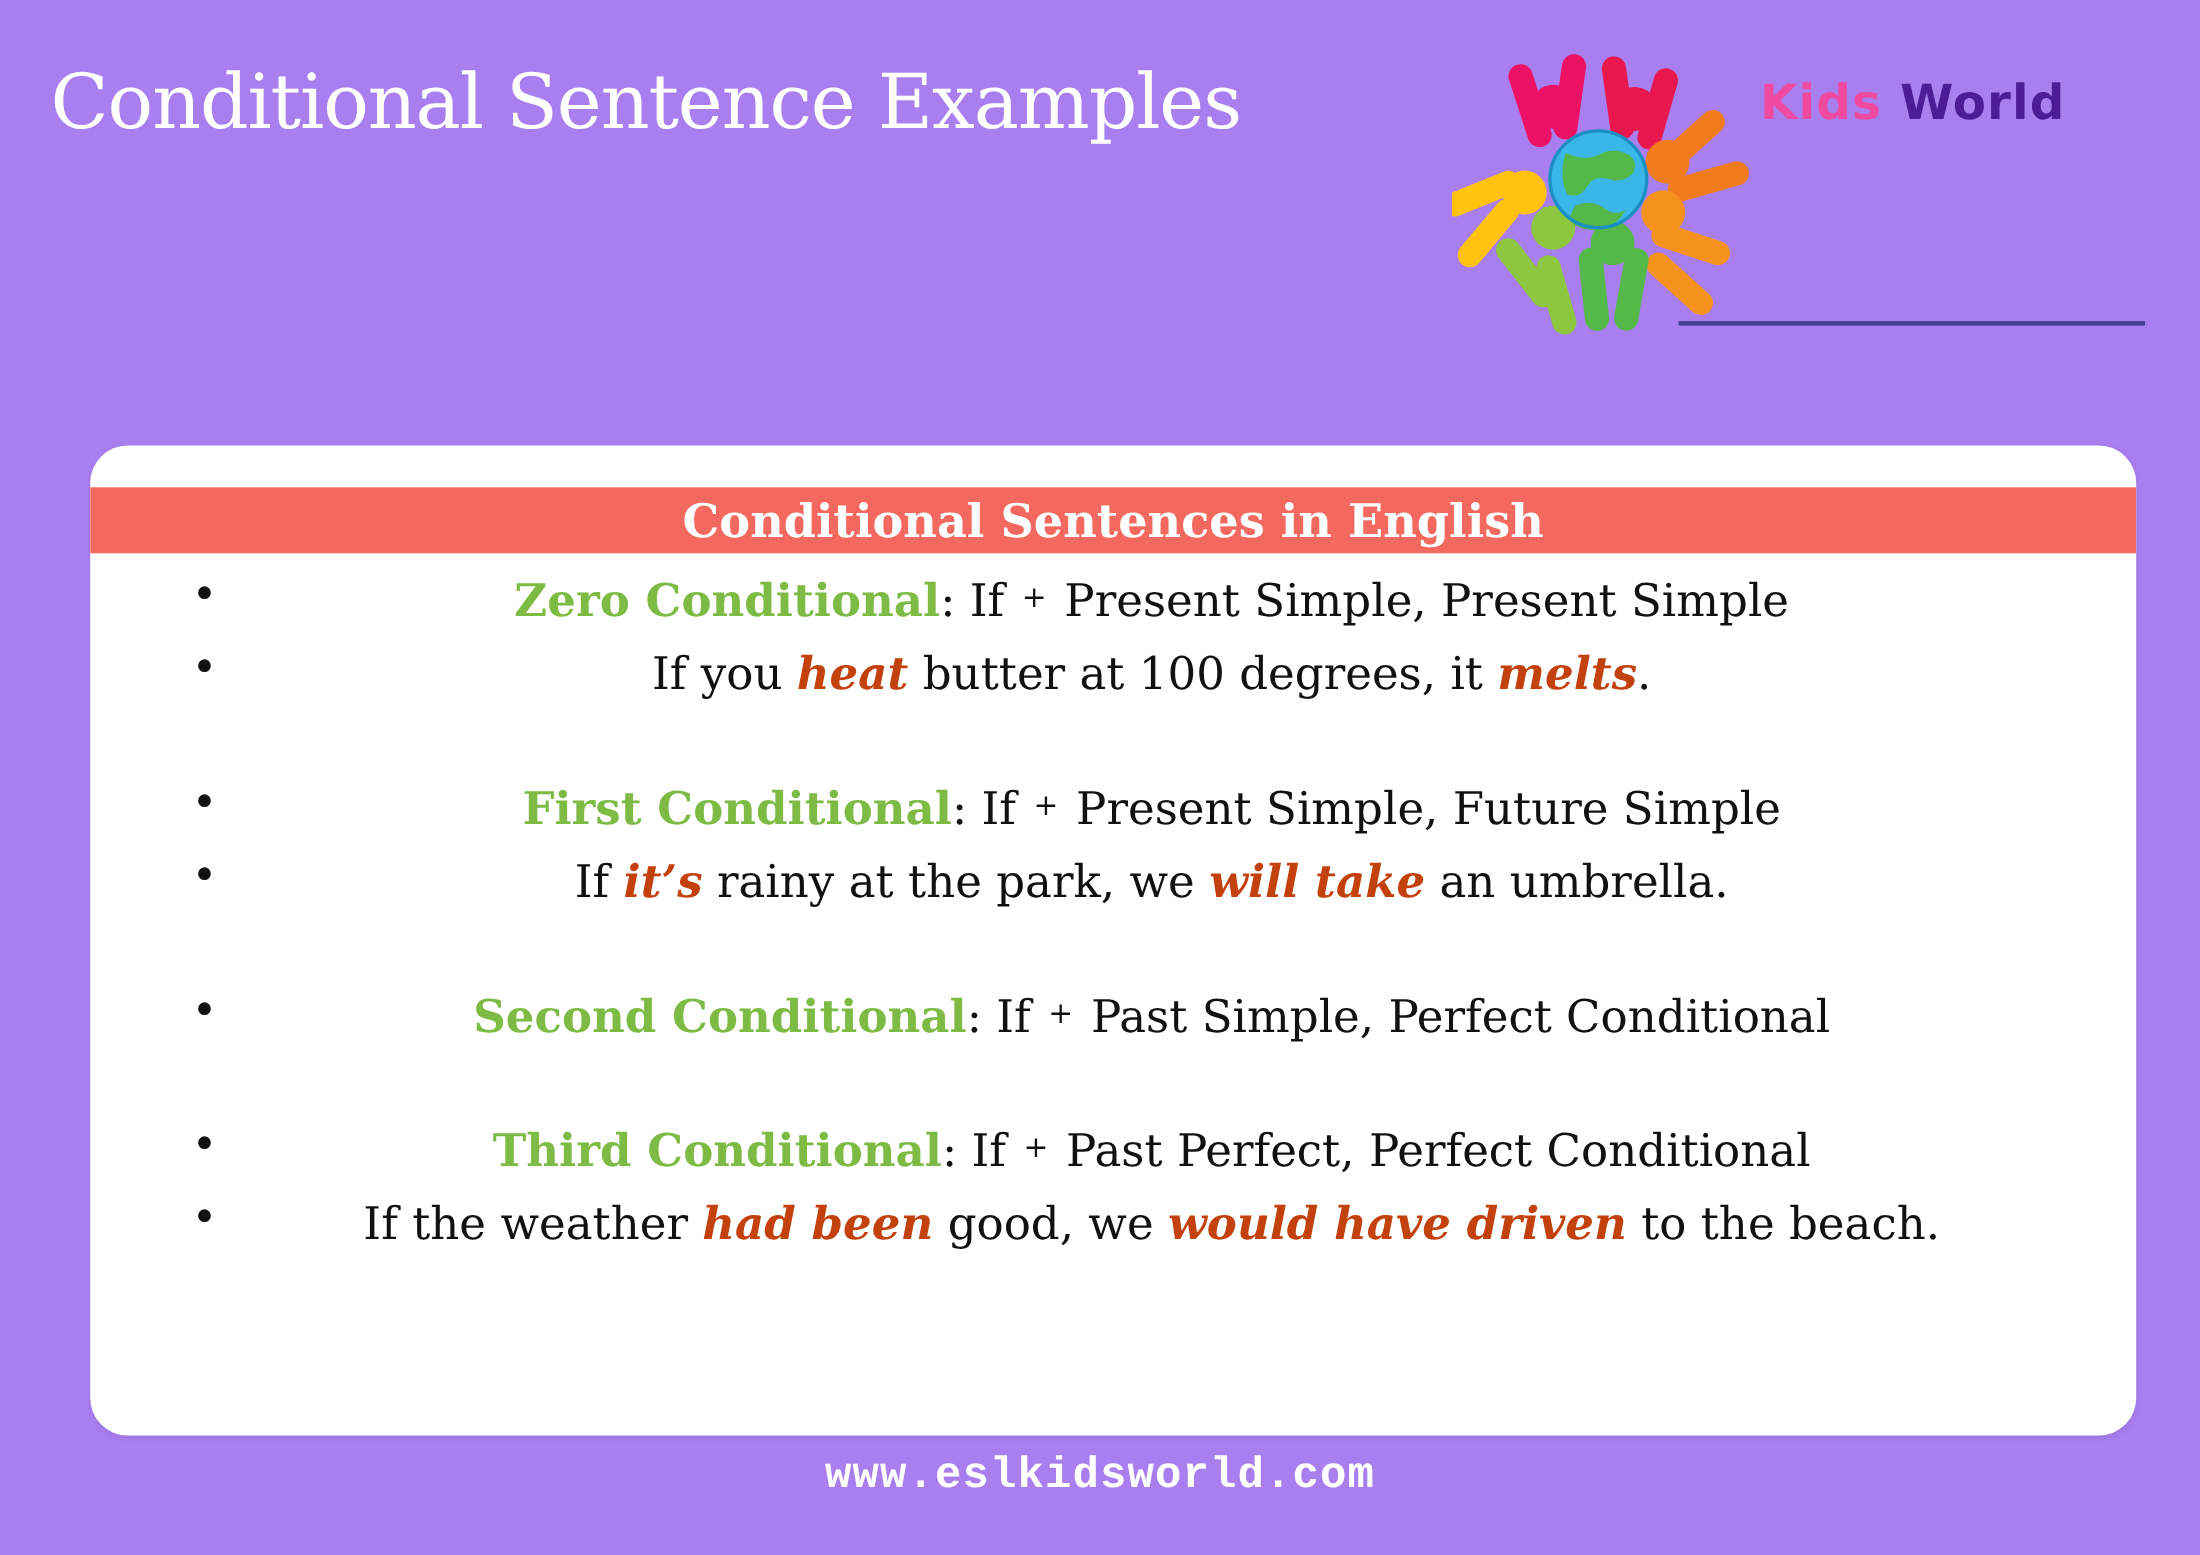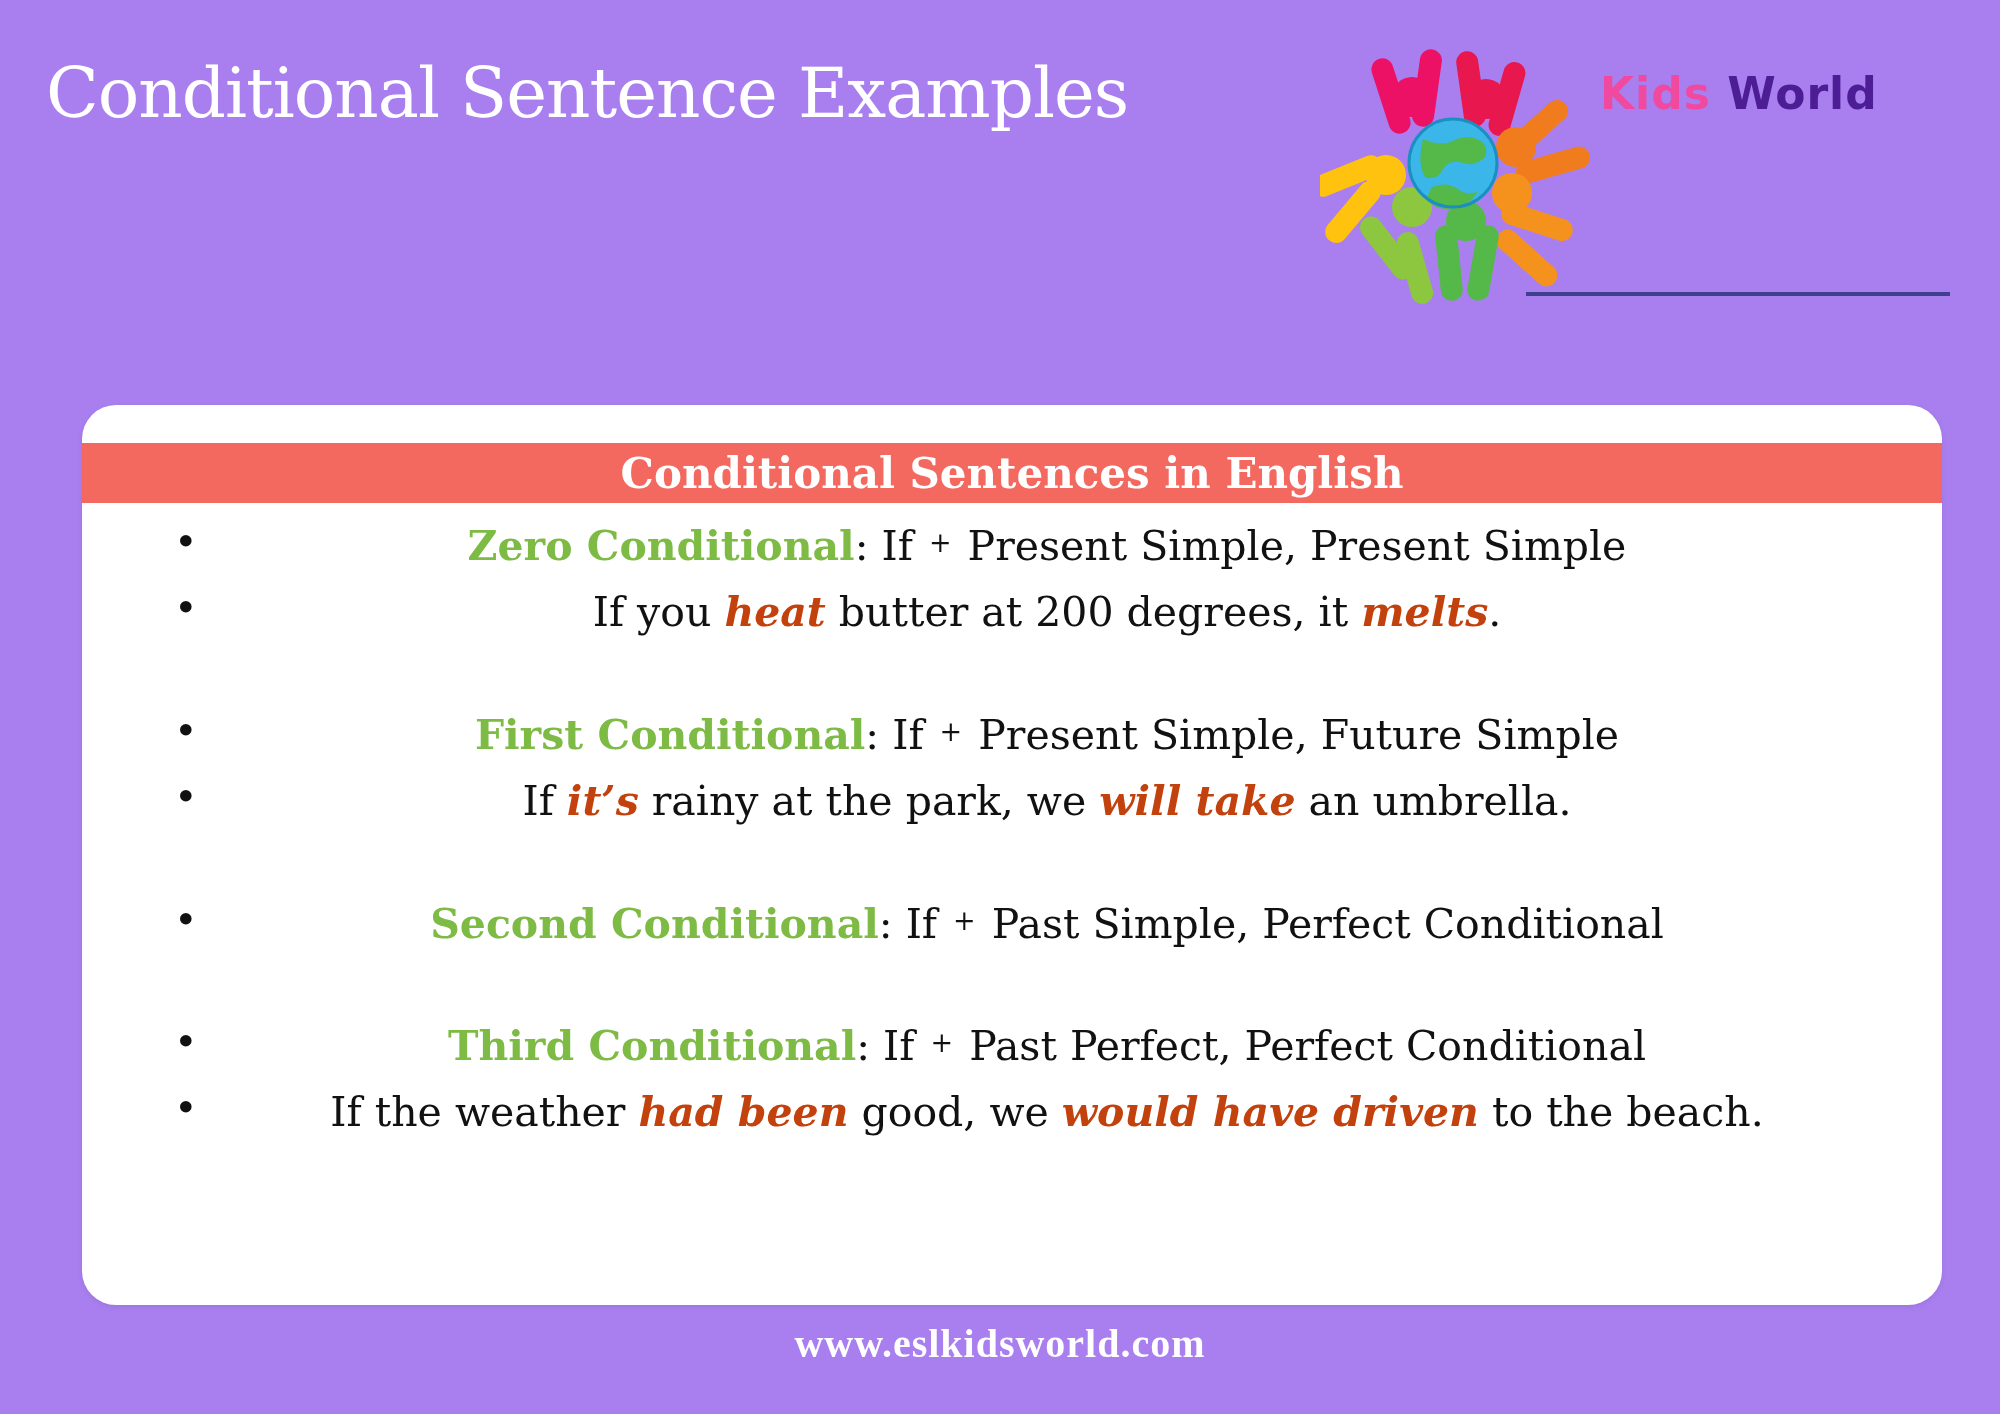--- a/index.html
+++ b/index.html
@@ -175,21 +175,21 @@
   }
 
   
   .footer {
     position: absolute;
     left: 0;
     top: 1320px;
     width: 2000px;
     text-align: center;
     color: #ffffff;
-    font-family: Liberation Serif, serif;
+    font-family: Liberation Mono, monospace;
     font-weight: 700;
     font-size: 40px;
     letter-spacing: 1px;
   }
 </style>
 </head>
 <body>
 
 <div class="page">
 
@@ -261,21 +261,21 @@
   </div>
 
   <div class="card">
     <div class="card-header">
       <div class="card-header-text">Conditional Sentences in English</div>
     </div>
     <div class="card-body" id="card-body">
         <div class="group">
           <ul class="lines">
             <li><span class="label">Zero Conditional</span><span>: If </span><span class="plus">+</span><span> Present Simple, Present Simple</span></li>
-            <li><span>If you </span><span class="kw">heat</span><span> butter at 200 degrees, it </span><span class="kw">melts</span><span>.</span></li>
+            <li><span>If you </span><span class="kw">heat</span><span> butter at 100 degrees, it </span><span class="kw">melts</span><span>.</span></li>
           </ul>
         </div>
         <div class="group">
           <ul class="lines">
             <li><span class="label">First Conditional</span><span>: If </span><span class="plus">+</span><span> Present Simple, Future Simple</span></li>
             <li><span>If </span><span class="kw">it’s</span><span> rainy at the park, we </span><span class="kw">will take</span><span> an umbrella.</span></li>
           </ul>
         </div>
         <div class="group">
           <ul class="lines">

